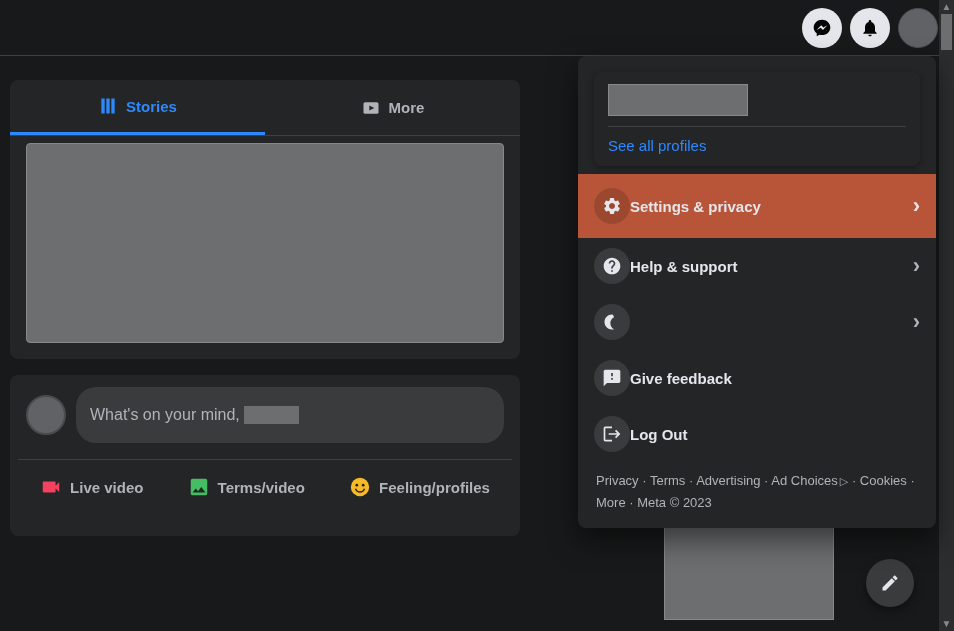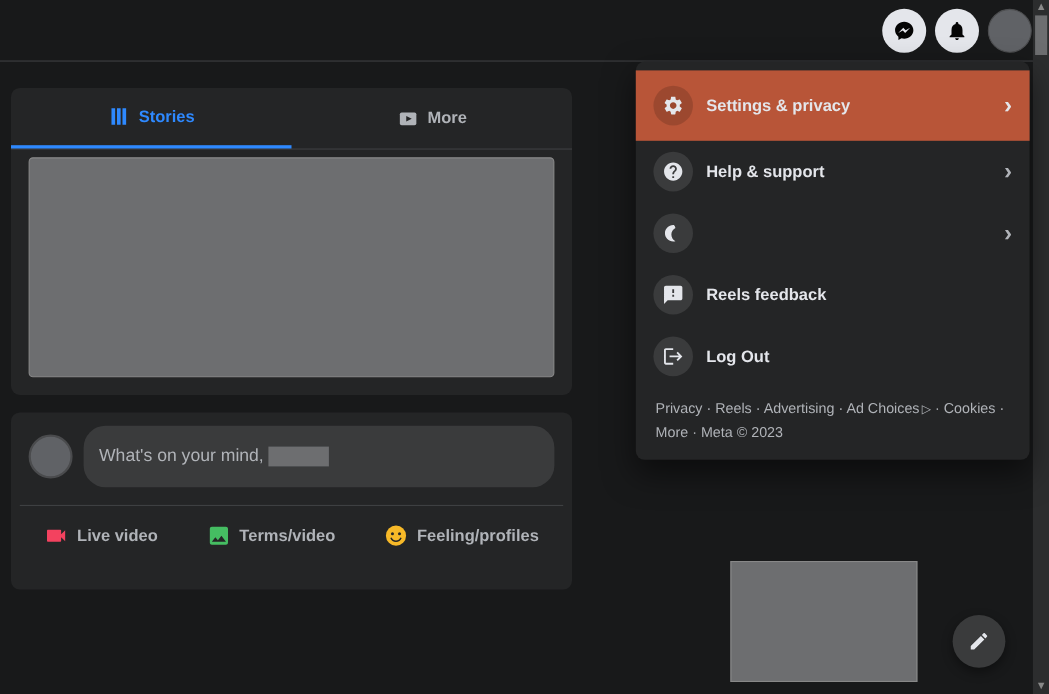--- a/index.html
+++ b/index.html
@@ -211,21 +211,20 @@
 }
 .see-all {
   color: #2e89ff;
   font-size: 15px;
   font-weight: 500;
   cursor: pointer;
 }
 .menu-item {
   display: flex;
   align-items: center;
-  gap: 12px;
   padding: 10px 8px;
   border-radius: 8px;
   cursor: pointer;
   font-weight: 600;
   font-size: 15px;
   color: #e4e6eb;
 }
 .menu-item.highlighted {
   background: #b85538;
   margin: 0 -8px;
@@ -387,20 +386,25 @@
             </svg>
           <span>Feeling/profiles</span>
         </div>
       </div>
     </div>
 
   </div>
 </div>
 
 <div class="menu">
+  <div class="menu-profile-area">
+    <div class="menu-profile-placeholder"></div>
+    <div class="menu-divider"></div>
+    <div class="see-all">See all profiles</div>
+  </div>
 
   <div class="menu-item highlighted">
     <div class="menu-icon">
         <svg viewBox="0 0 24 24">
           <path d="M19.14 12.94c.04-.3.06-.61.06-.94s-.02-.64-.06-.94l2.03-1.58c.18-.14.23-.41.12-.61l-1.92-3.32c-.12-.21-.37-.29-.59-.22l-2.39.96c-.5-.38-1.03-.7-1.62-.94l-.36-2.54c-.04-.24-.24-.41-.48-.41h-3.84c-.24 0-.44.17-.48.41l-.36 2.54c-.59.24-1.13.57-1.62.94l-2.39-.96c-.22-.07-.47 0-.59.22L2.74 8.87c-.12.21-.07.47.12.61l2.03 1.58c-.04.3-.06.63-.06.94s.02.64.06.94l-2.03 1.58c-.18.14-.23.41-.12.61l1.92 3.32c.12.21.37.29.59.22l2.39-.96c.5.38 1.03.7 1.62.94l.36 2.54c.4.24.24.41.48.41h3.84c.24 0 .44-.17.48-.41l.36-2.54c.59-.24 1.13-.56 1.62-.94l2.39.96c.22.07.47 0 .59-.22l1.92-3.32c.12-.21.07-.47-.12-.61l-2.03-1.58zM12 15.6c-1.98 0-3.6-1.62-3.6-3.6s1.62-3.6 3.6-3.6 3.6 1.62 3.6 3.6-1.62 3.6-3.6 3.6z"></path>
         </svg>
       </div>
     <span>Settings &amp; privacy</span>
     <span class="chev">›</span>
   </div>
@@ -423,35 +427,35 @@
       </div>
     <span class="chev">›</span>
   </div>
 
   <div class="menu-item">
     <div class="menu-icon">
         <svg viewBox="0 0 24 24">
           <path d="M20 2H4c-1.1 0-2 .9-2 2v18l4-4h14c1.1 0 2-.9 2-2V4c0-1.1-.9-2-2-2zm-7 12h-2v-2h2v2zm0-4h-2V6h2v4z"></path>
         </svg>
       </div>
-    <span>Reels feedback</span>
+    <span>Give feedback</span>
   </div>
 
   <div class="menu-item">
     <div class="menu-icon">
         <svg viewBox="0 0 24 24">
           <path d="M17 7l-1.41 1.41L18.17 11H8v2h10.17l-2.58 2.58L17 17l5-5zM4 5h8V3H4c-1.1 0-2 .9-2 2v14c0 1.1.9 2 2 2h8v-2H4V5z"></path>
         </svg>
       </div>
     <span>Log Out</span>
   </div>
 
   <div class="menu-footer">
     <span>Privacy</span> · 
-    <span>Reels</span> · 
+    <span>Terms</span> · 
     <span>Advertising</span> · 
     <span>Ad Choices</span><span class="tri">▷</span> · 
     <span>Cookies</span> · 
     <span>More</span> · 
     <span>Meta © 2023</span>
   </div>
 </div>
 
 <div class="side-ph"></div>
 

